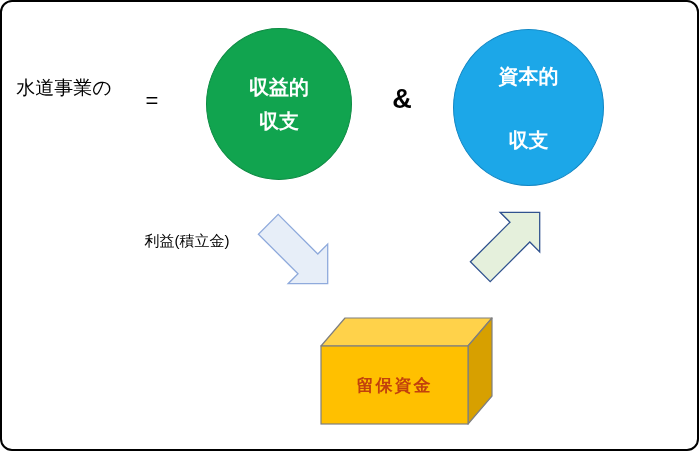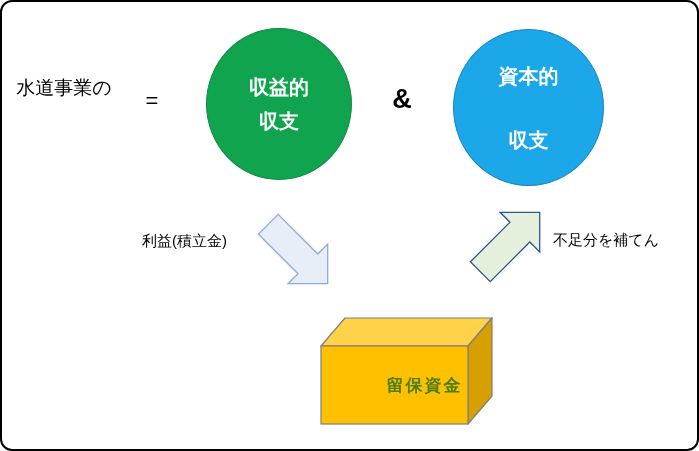--- a/index.html
+++ b/index.html
@@ -37,21 +37,21 @@
     text-align:right;
   }
   .circle-green{left:204px;top:26px;width:146px;height:152px;}
   .circle-blue{left:451px;top:27px;width:151px;height:157px;gap:44px;}
   .arrow-svg{width:100px;height:100px;display:block;}
   .arrow-left-wrap{left:246px;top:202px;}
   .arrow-right-wrap{left:458px;top:190px;}
   .arrow-label{
     font-size:15px;color:#000;white-space:nowrap;
   }
-  .label-profit{left:140px;top:230px;width:114px;text-align:left;}
+  .label-profit{left:128px;top:230px;width:114px;text-align:center;}
   .label-shortfall{left:551px;top:229px;text-align:left;}
   .box-svg{left:318px;top:315px;width:174px;height:109px;display:block;}
   .box-label{
     left:319px;top:344px;width:147px;height:78px;
     display:flex;align-items:center;justify-content:center;
     font-size:17px;font-weight:bold;letter-spacing:2px;
   }
 </style>
 </head>
 <body>
@@ -85,22 +85,21 @@
   </div>
   <div class="abs arrow-label label-profit">利益(積立金)</div>
 
   <div class="abs arrow-right-wrap">
     <svg class="arrow-svg" viewBox="0 0 100 100" aria-hidden="true">
       <g transform="rotate(-45 50 50)">
         <polygon points="8,36 64,36 64,22 92,50 64,78 64,64 8,64" stroke-width="1.3" stroke-linejoin="miter" fill="#E5F0DC" stroke="#31538F"></polygon>
       </g>
     </svg>
   </div>
-  <div class="abs arrow-label label-shortfall">不足分を補てん</div>
 
   <svg class="abs box-svg" viewBox="0 0 174 109" aria-hidden="true">
     <polygon points="1,29 25,1 172,1 148,29" stroke-width="1.2" stroke-linejoin="round" fill="#FFD24A" stroke="#7F7F7F"></polygon>
     <polygon points="148,29 172,1 172,79 148,107" stroke-width="1.2" stroke-linejoin="round" fill="#D7A000" stroke="#7F7F7F"></polygon>
     <rect x="1" y="29" width="147" height="78" stroke-width="1.2" fill="#FFC000" stroke="#7F7F7F"></rect>
   </svg>
-  <div class="abs box-label" style="color: #4d7c0f; padding-left: 30px;">留保資金</div>
+  <div class="abs box-label" style="color: #c2410c;">留保資金</div>
 
 </div>
 
 </body></html>

